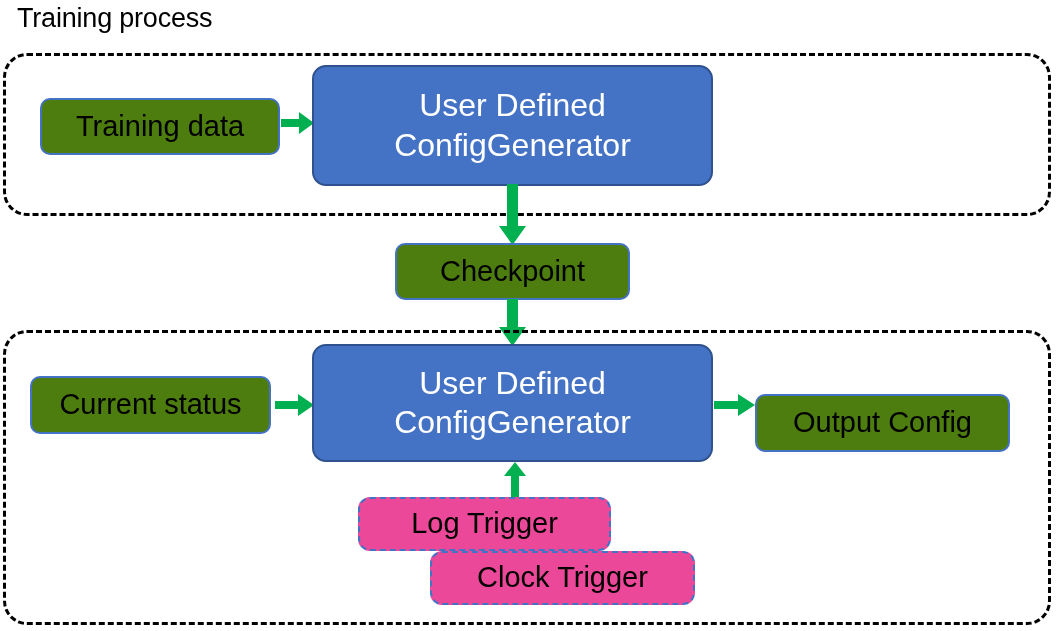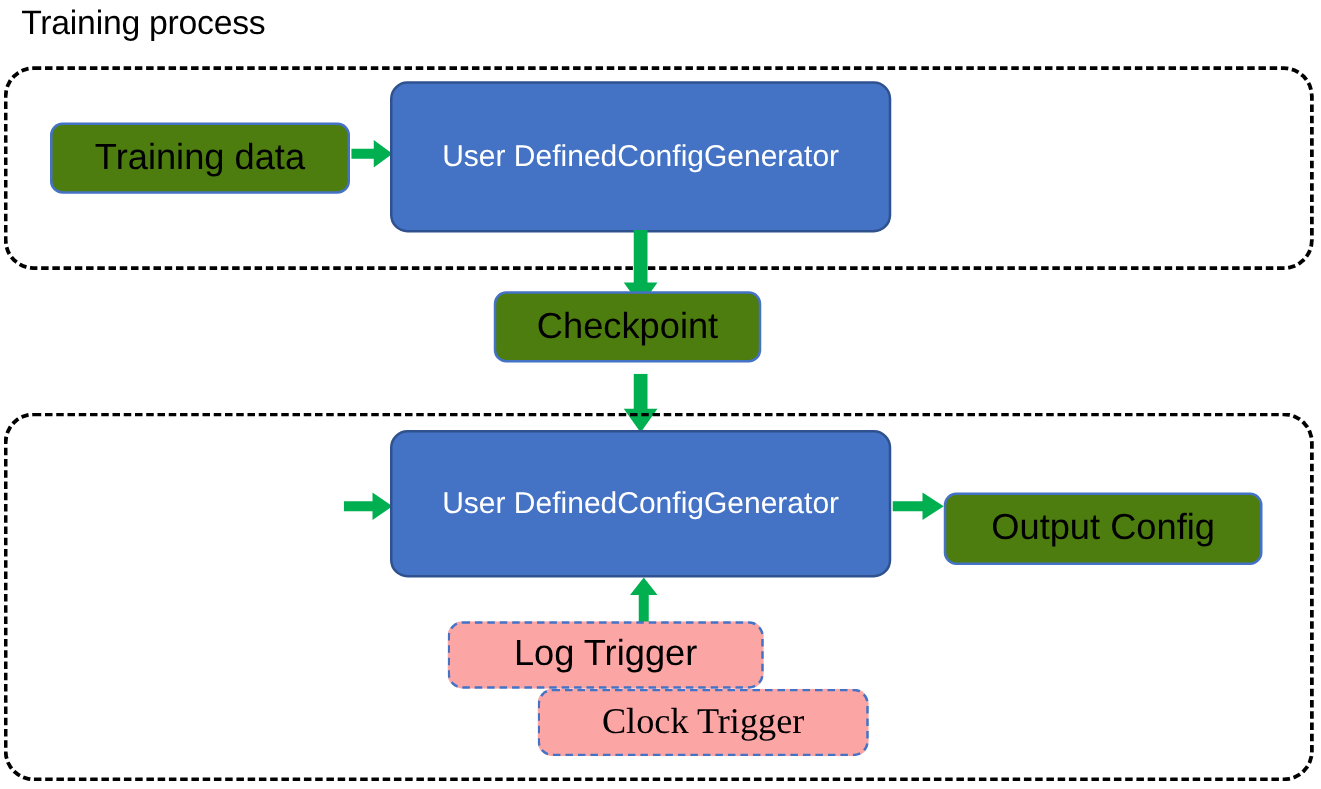--- a/index.html
+++ b/index.html
@@ -54,35 +54,36 @@
   }
 
   
   .node-filled {
     position: absolute;
     box-sizing: border-box;
     background: #4472C4;
     border: 2px solid #2F528F;
     border-radius: 14px;
     display: flex;
+    flex-direction: column;
     align-items: center;
     justify-content: center;
     color: #ffffff;
-    font-size: 24px;
+    font-size: 32px;
     line-height: 1.22;
     white-space: nowrap;
   }
 
   
   .node-dashed {
     position: absolute;
     box-sizing: border-box;
     border: 2px dashed #4472C4;
     border-radius: 12px;
-    background: #fca5a5;
+    background: #ec4899;
     display: flex;
     align-items: center;
     justify-content: center;
     color: #000000;
     font-size: 29px;
     line-height: 1.1;
     white-space: nowrap;
   }
 
   
@@ -112,31 +113,32 @@
     <span>User Defined</span>
     <span>ConfigGenerator</span>
   </div>
 
   <div class="arrow" style="left:498px; top:184px;">
     <svg width="30" height="62" viewBox="0 0 30 62">
       <path d="M9 0 L20 0 L20 42 L28 42 L14.5 61 L1 42 L9 42 Z" fill="#00B050"></path>
     </svg>
   </div>
 
-  <div class="node-outline" style="left:395px; top:233px; width:214px; height:57px;">Checkpoint</div>
+  <div class="node-outline" style="left:395px; top:243px; width:235px; height:57px;">Checkpoint</div>
 
   <div class="arrow" style="left:498px; top:299px;">
     <svg width="30" height="48" viewBox="0 0 30 48">
       <path d="M9 0 L20 0 L20 28 L28 28 L14.5 47 L1 28 L9 28 Z" fill="#00B050"></path>
     </svg>
   </div>
 
 
   <div class="process-box" style="left:3px; top:330px; width:1048px; height:295px;"></div>
 
+  <div class="node-outline" style="left:30px; top:376px; width:241px; height:58px;">Current status</div>
 
   <div class="arrow" style="left:275px; top:392px;">
     <svg width="40" height="26" viewBox="0 0 40 26">
       <path d="M0 9 L23 9 L23 2 L39 13 L23 24 L23 17 L0 17 Z" fill="#00B050"></path>
     </svg>
   </div>
 
   <div class="node-filled" style="left:312px; top:344px; width:401px; height:118px;">
     <span>User Defined</span>
     <span>ConfigGenerator</span>
@@ -151,15 +153,15 @@
   <div class="node-outline" style="left:755px; top:376px; width:255px; height:58px;margin-top:18px;">Output Config</div>
 
   <div class="arrow" style="left:503px; top:462px;">
     <svg width="24" height="38" viewBox="0 0 24 38">
       <path d="M12 0 L23 14 L16 14 L16 37 L8 37 L8 14 L1 14 Z" fill="#00B050"></path>
     </svg>
   </div>
 
   <div class="node-dashed" style="left:358px; top:497px; width:253px; height:54px; z-index:1;">Log Trigger</div>
 
-  <div class="node-dashed" style="left:430px; top:551px; width:265px; height:54px; z-index:2;font-family:Liberation Serif, serif;">Clock Trigger</div>
+  <div class="node-dashed" style="left:430px; top:551px; width:265px; height:54px; z-index:2;">Clock Trigger</div>
 
 </div>
 
 </body></html>

